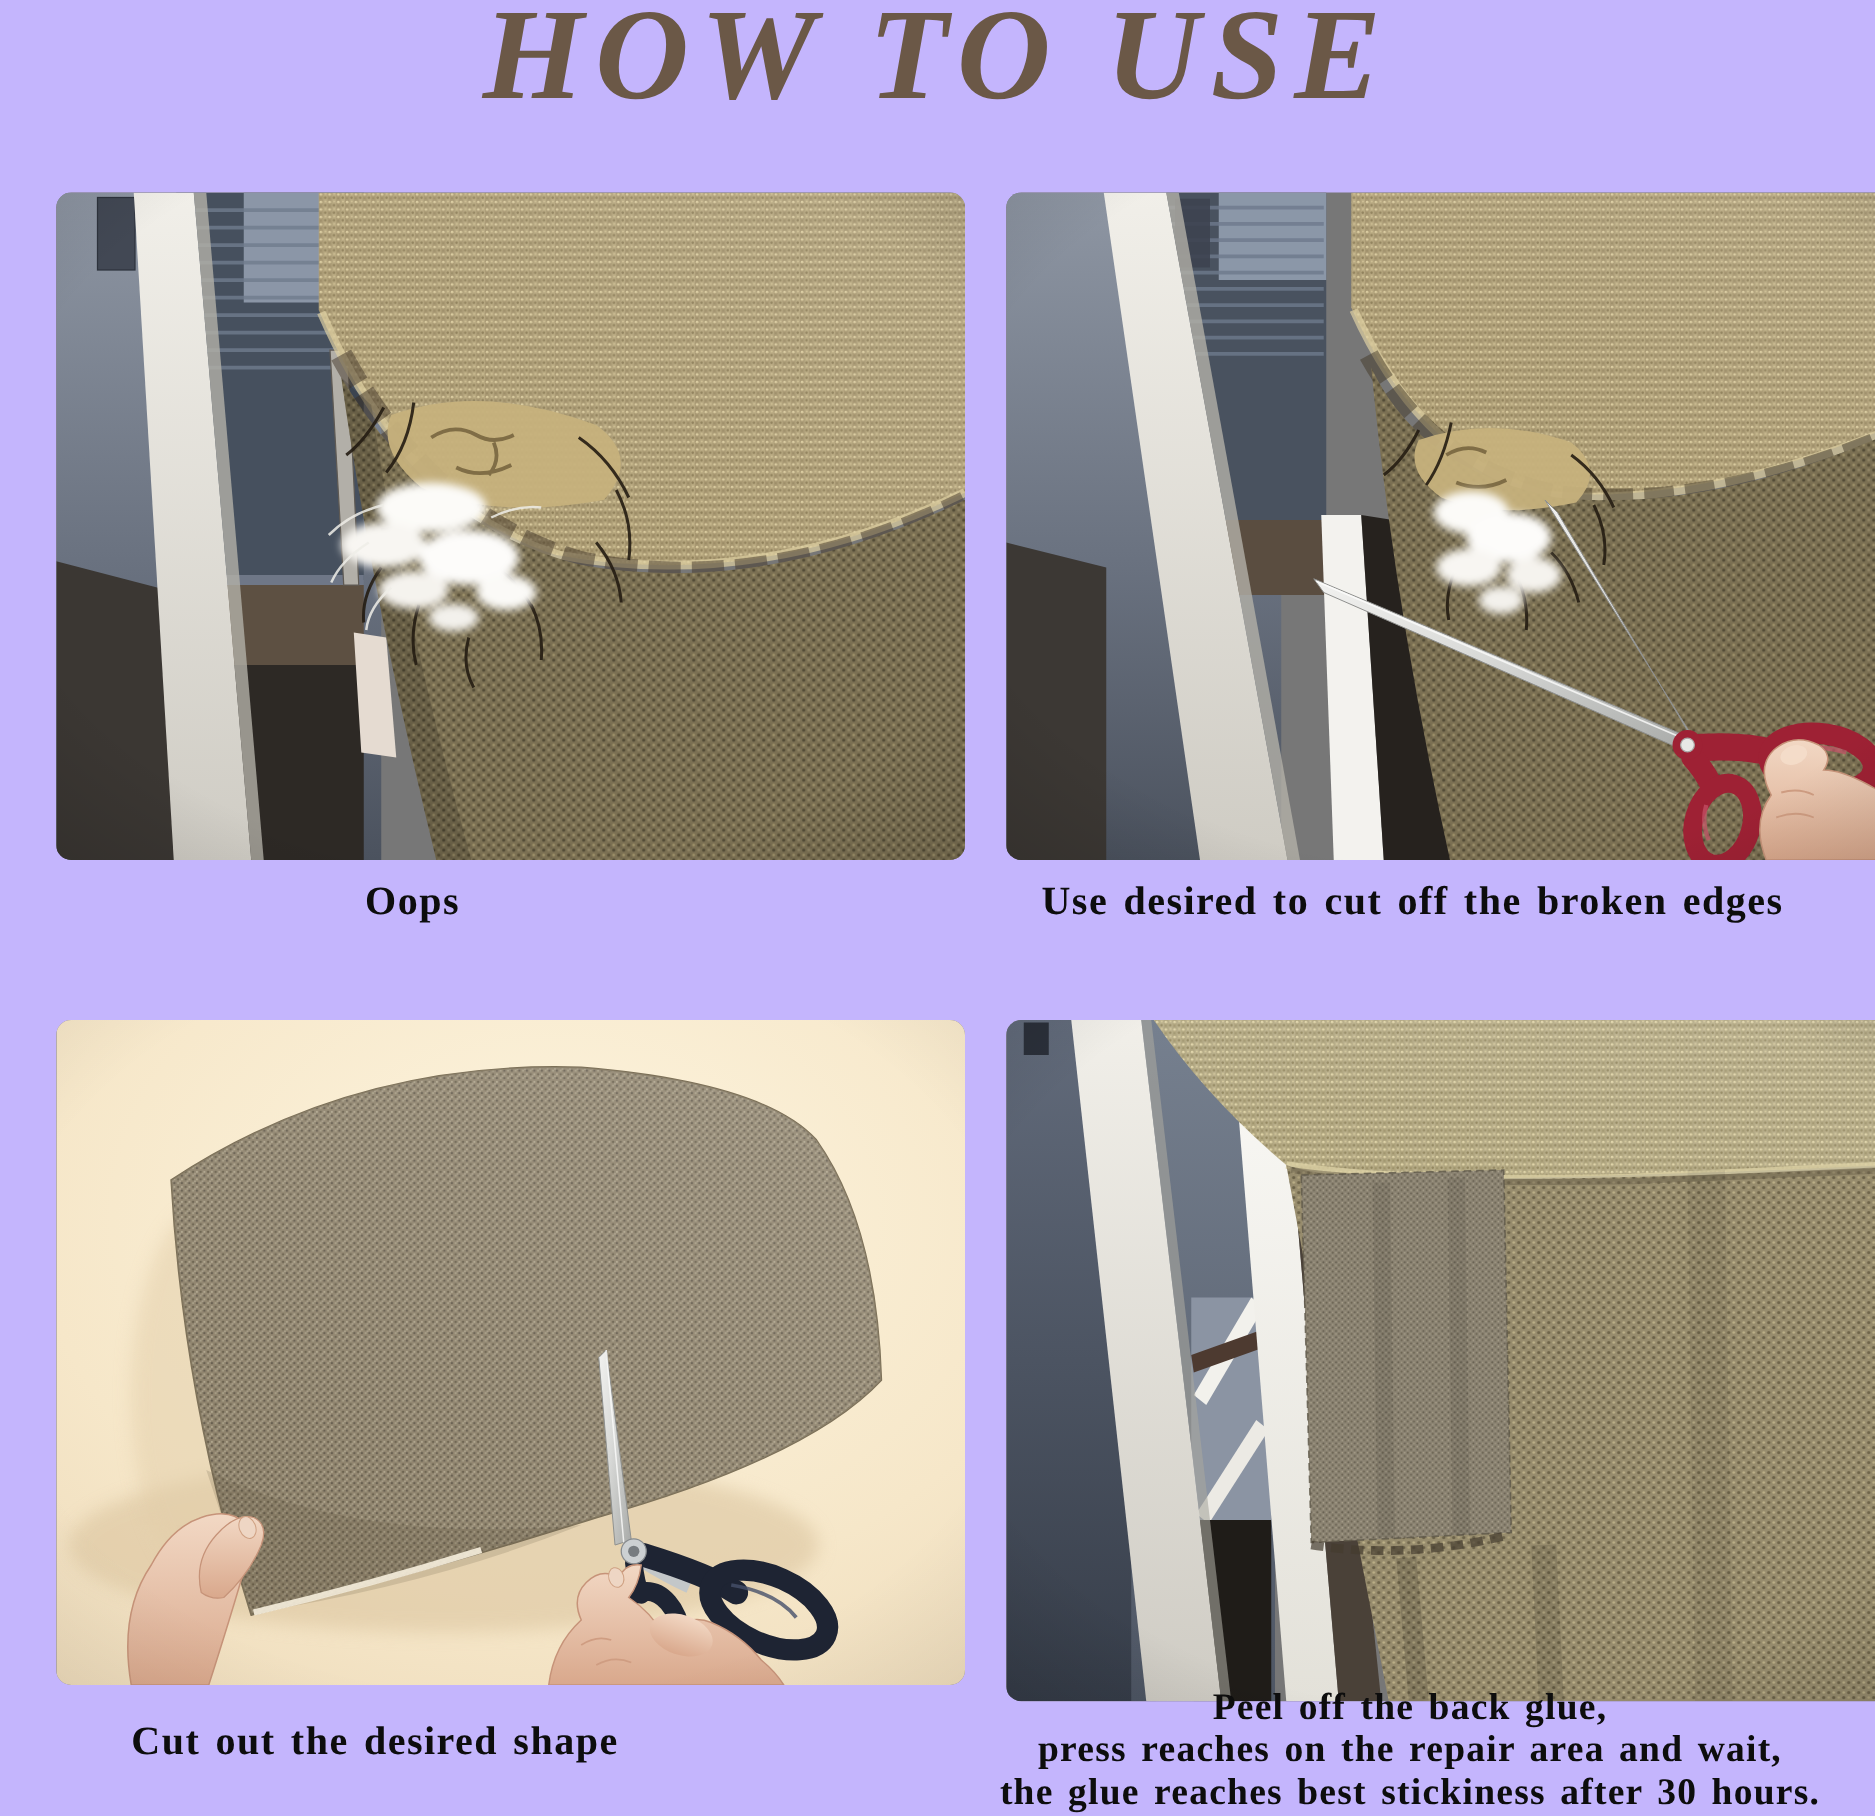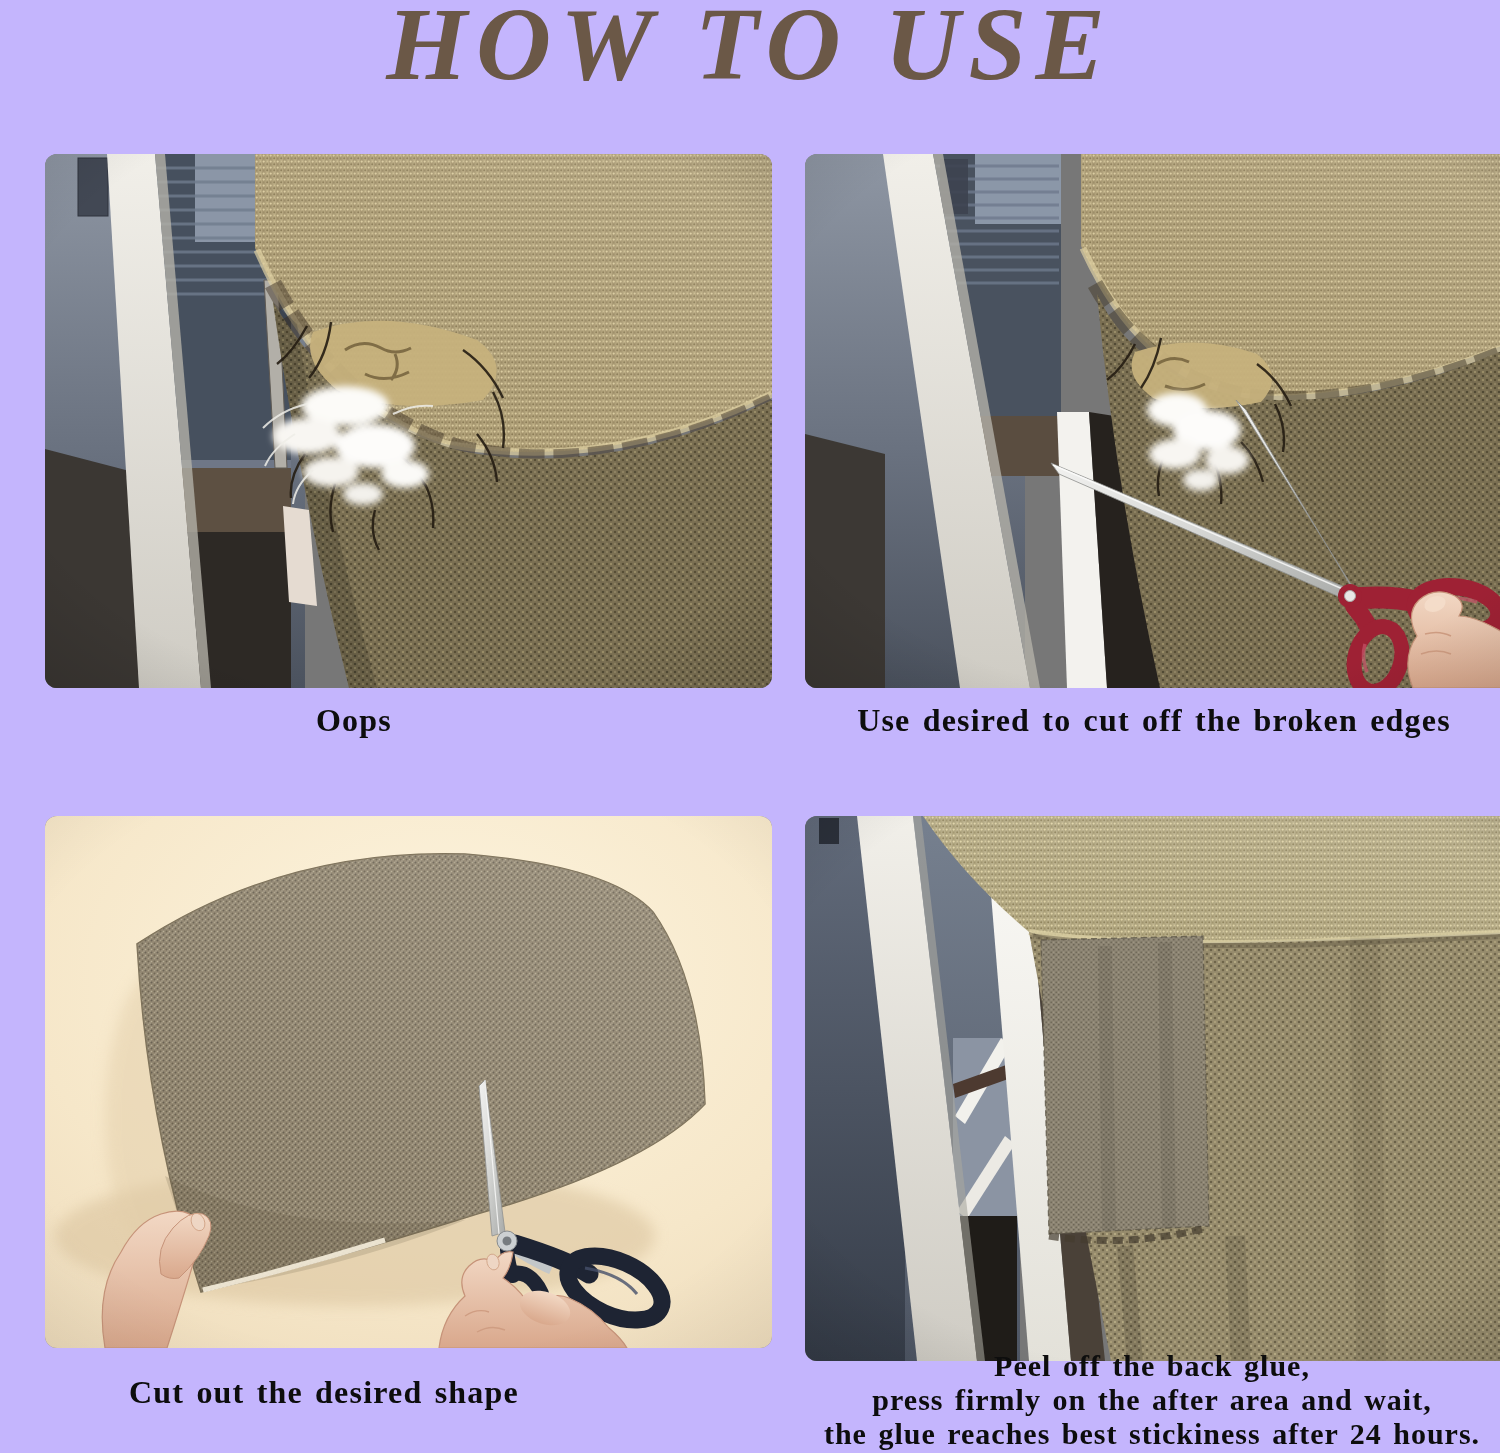--- a/index.html
+++ b/index.html
@@ -9,21 +9,21 @@
          font-style:italic;font-weight:700;font-size:104px;letter-spacing:9px;
          color:#6b5847;font-family:"Liberation Serif",serif;}
   .photo{position:absolute;border-radius:12px;overflow:hidden;background:#777;}
   .photo svg{display:block;width:100%;height:100%;}
   .p1{left:5px;top:138px;width:727px;height:534px;}
   .p2{left:765px;top:138px;width:730px;height:534px;}
   .p3{left:5px;top:800px;width:727px;height:532px;}
   .p4{left:765px;top:800px;width:730px;height:545px;}
   .caption{position:absolute;margin:0;text-align:center;color:#0d0d0d;
            font-weight:700;font-size:32px;letter-spacing:1.2px;word-spacing:3px;
-           font-family:"Liberation Serif",serif;padding-left:24px;}
+           font-family:"Liberation Serif",serif;}
   .c1{left:0;top:702px;width:660px;}
   .c2{left:762px;top:702px;width:736px;}
   .c3{left:0;top:1374px;width:600px;}
   .c4{left:756px;top:1349px;width:744px;font-size:30px;line-height:34px;letter-spacing:1px;}
 </style>
 </head>
 <body>
 
 <svg width="0" height="0" style="position:absolute" aria-hidden="true">
 <defs>
@@ -314,15 +314,15 @@
         <path d="M430,420 L436,545" stroke-width="20" opacity=".1"></path>
         <path d="M560,120 L566,545" stroke-width="30" opacity=".06"></path>
       </g>
       <rect x="0" y="0" width="730" height="545" fill="url(#gVig)"></rect>
     </svg>
   </figure>
 
   <p class="caption c1">Oops</p>
   <p class="caption c2">Use desired to cut off the broken edges</p>
   <p class="caption c3">Cut out the desired shape</p>
-  <p class="caption c4"><span>Peel off the back glue,</span><br><span>press firmly on the after area and wait,</span><br><span>the glue reaches best stickiness after 24 hours.</span></p>
+  <p class="caption c4"><span>Peel off the back glue,</span><br><span>press reaches on the repair area and wait,</span><br><span>the glue reaches best stickiness after 30 hours.</span></p>
 
 </div>
 
 </body></html>

